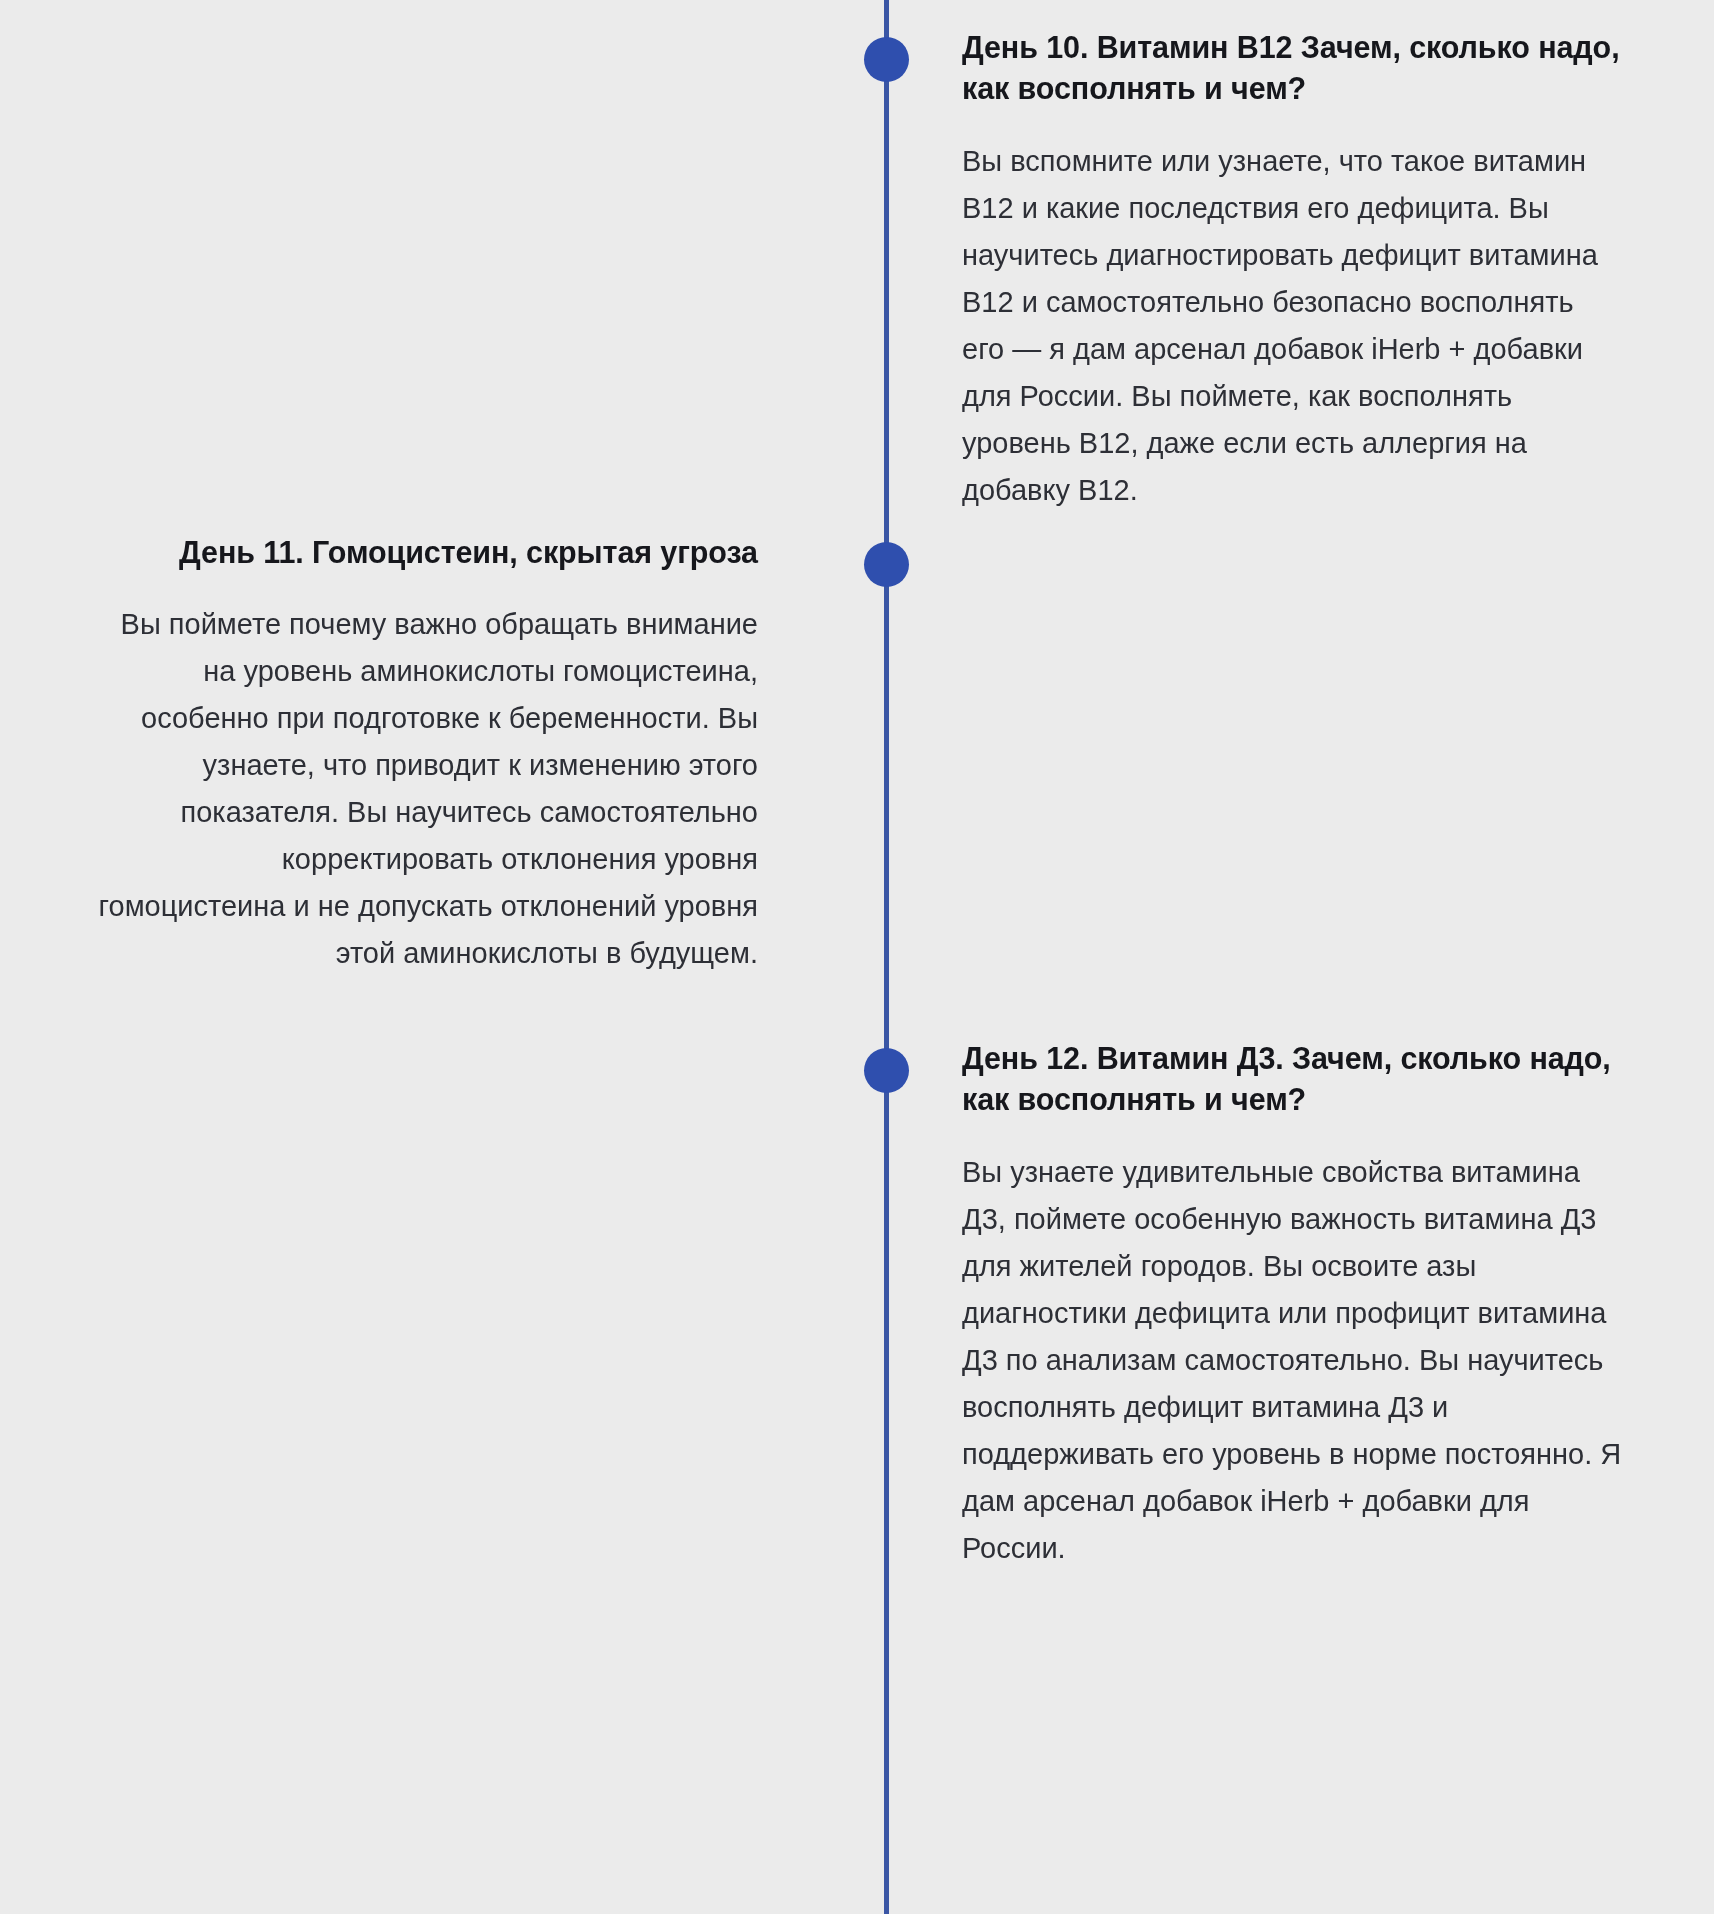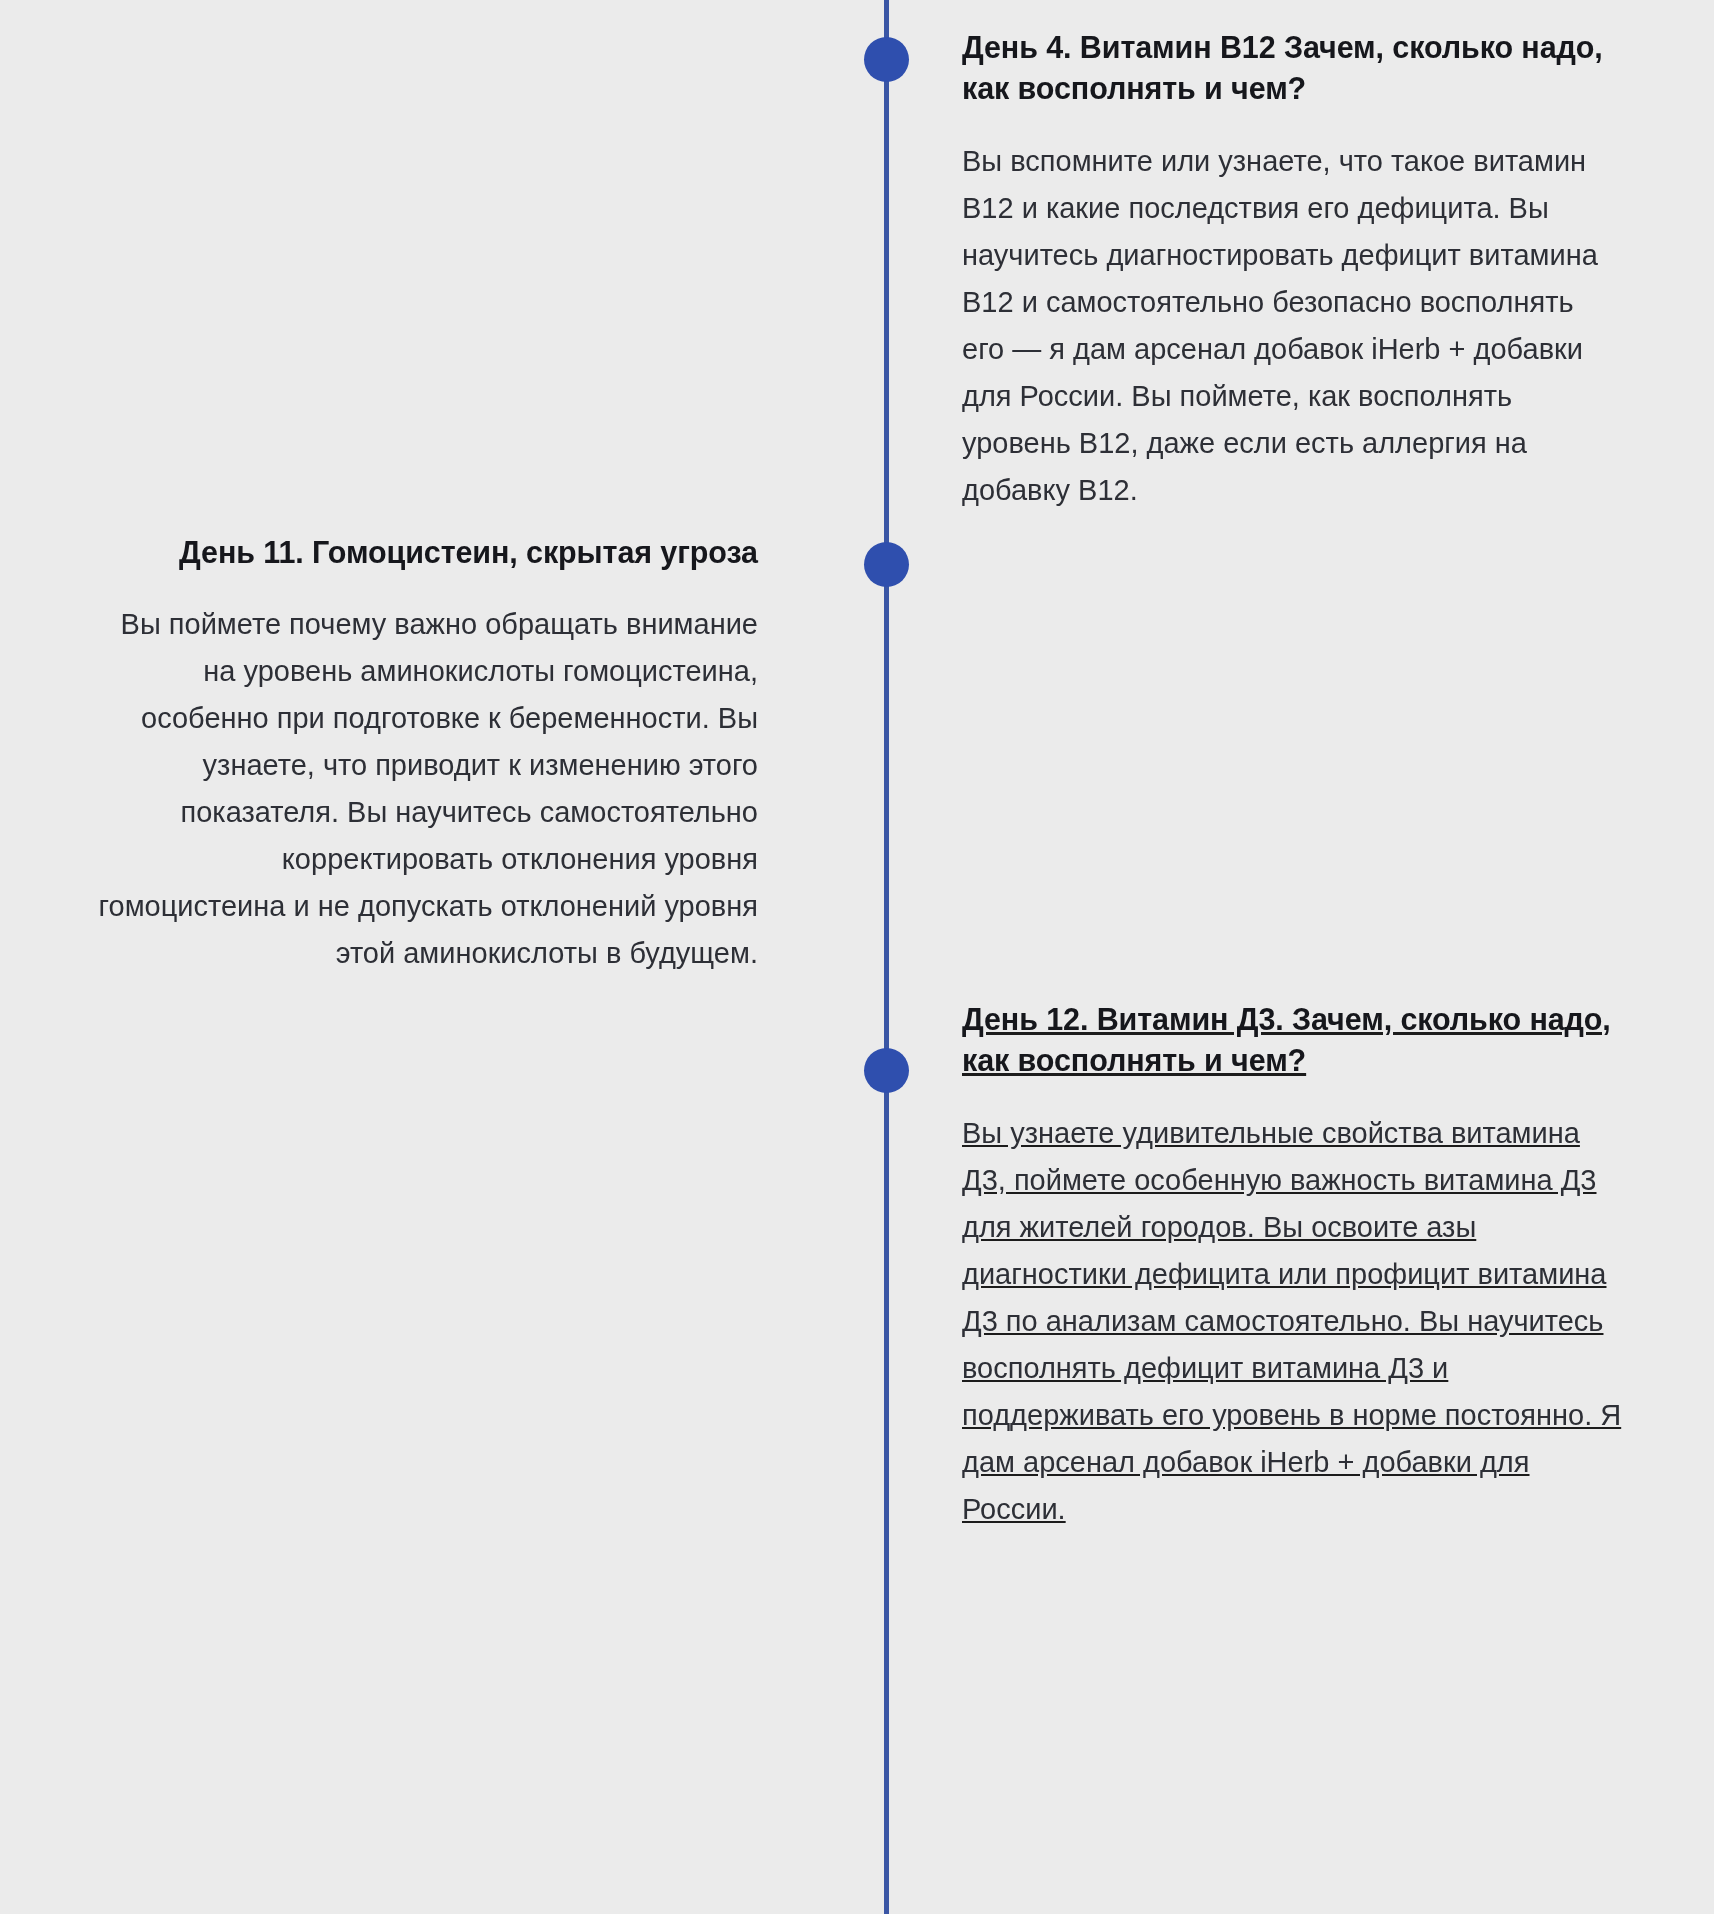--- a/index.html
+++ b/index.html
@@ -70,32 +70,32 @@
   }
 
   
   #node-1 { top: 37px; }
   #entry-1 { top: 27px; }
 
   #node-2 { top: 542px; }
   #entry-2 { top: 532px; }
 
   #node-3 { top: 1048px; }
-  #entry-3 { top: 999px; text-decoration: underline; }
+  #entry-3 { top: 1038px; }
 </style>
 </head>
 <body>
 
 <div class="timeline">
 
   <div class="spine"></div>
 
   <div class="node" id="node-1"></div>
   <div class="entry right" id="entry-1">
-    <h2>День 4. Витамин B12 Зачем, сколько надо, как восполнять и чем?</h2>
+    <h2>День 10. Витамин B12 Зачем, сколько надо, как восполнять и чем?</h2>
     <p>Вы вспомните или узнаете, что такое витамин B12 и какие последствия его дефицита. Вы научитесь диагностировать дефицит витамина B12 и самостоятельно безопасно восполнять его — я дам арсенал добавок iHerb + добавки для России. Вы поймете, как восполнять уровень B12, даже если есть аллергия на добавку B12.</p>
   </div>
 
   <div class="node" id="node-2"></div>
   <div class="entry left" id="entry-2">
     <h2>День 11. Гомоцистеин, скрытая угроза</h2>
     <p>Вы поймете почему важно обращать внимание на уровень аминокислоты гомоцистеина, особенно при подготовке к беременности. Вы узнаете, что приводит к изменению этого показателя. Вы научитесь самостоятельно корректировать отклонения уровня гомоцистеина и не допускать отклонений уровня этой аминокислоты в будущем.</p>
   </div>
 
   <div class="node" id="node-3"></div>

